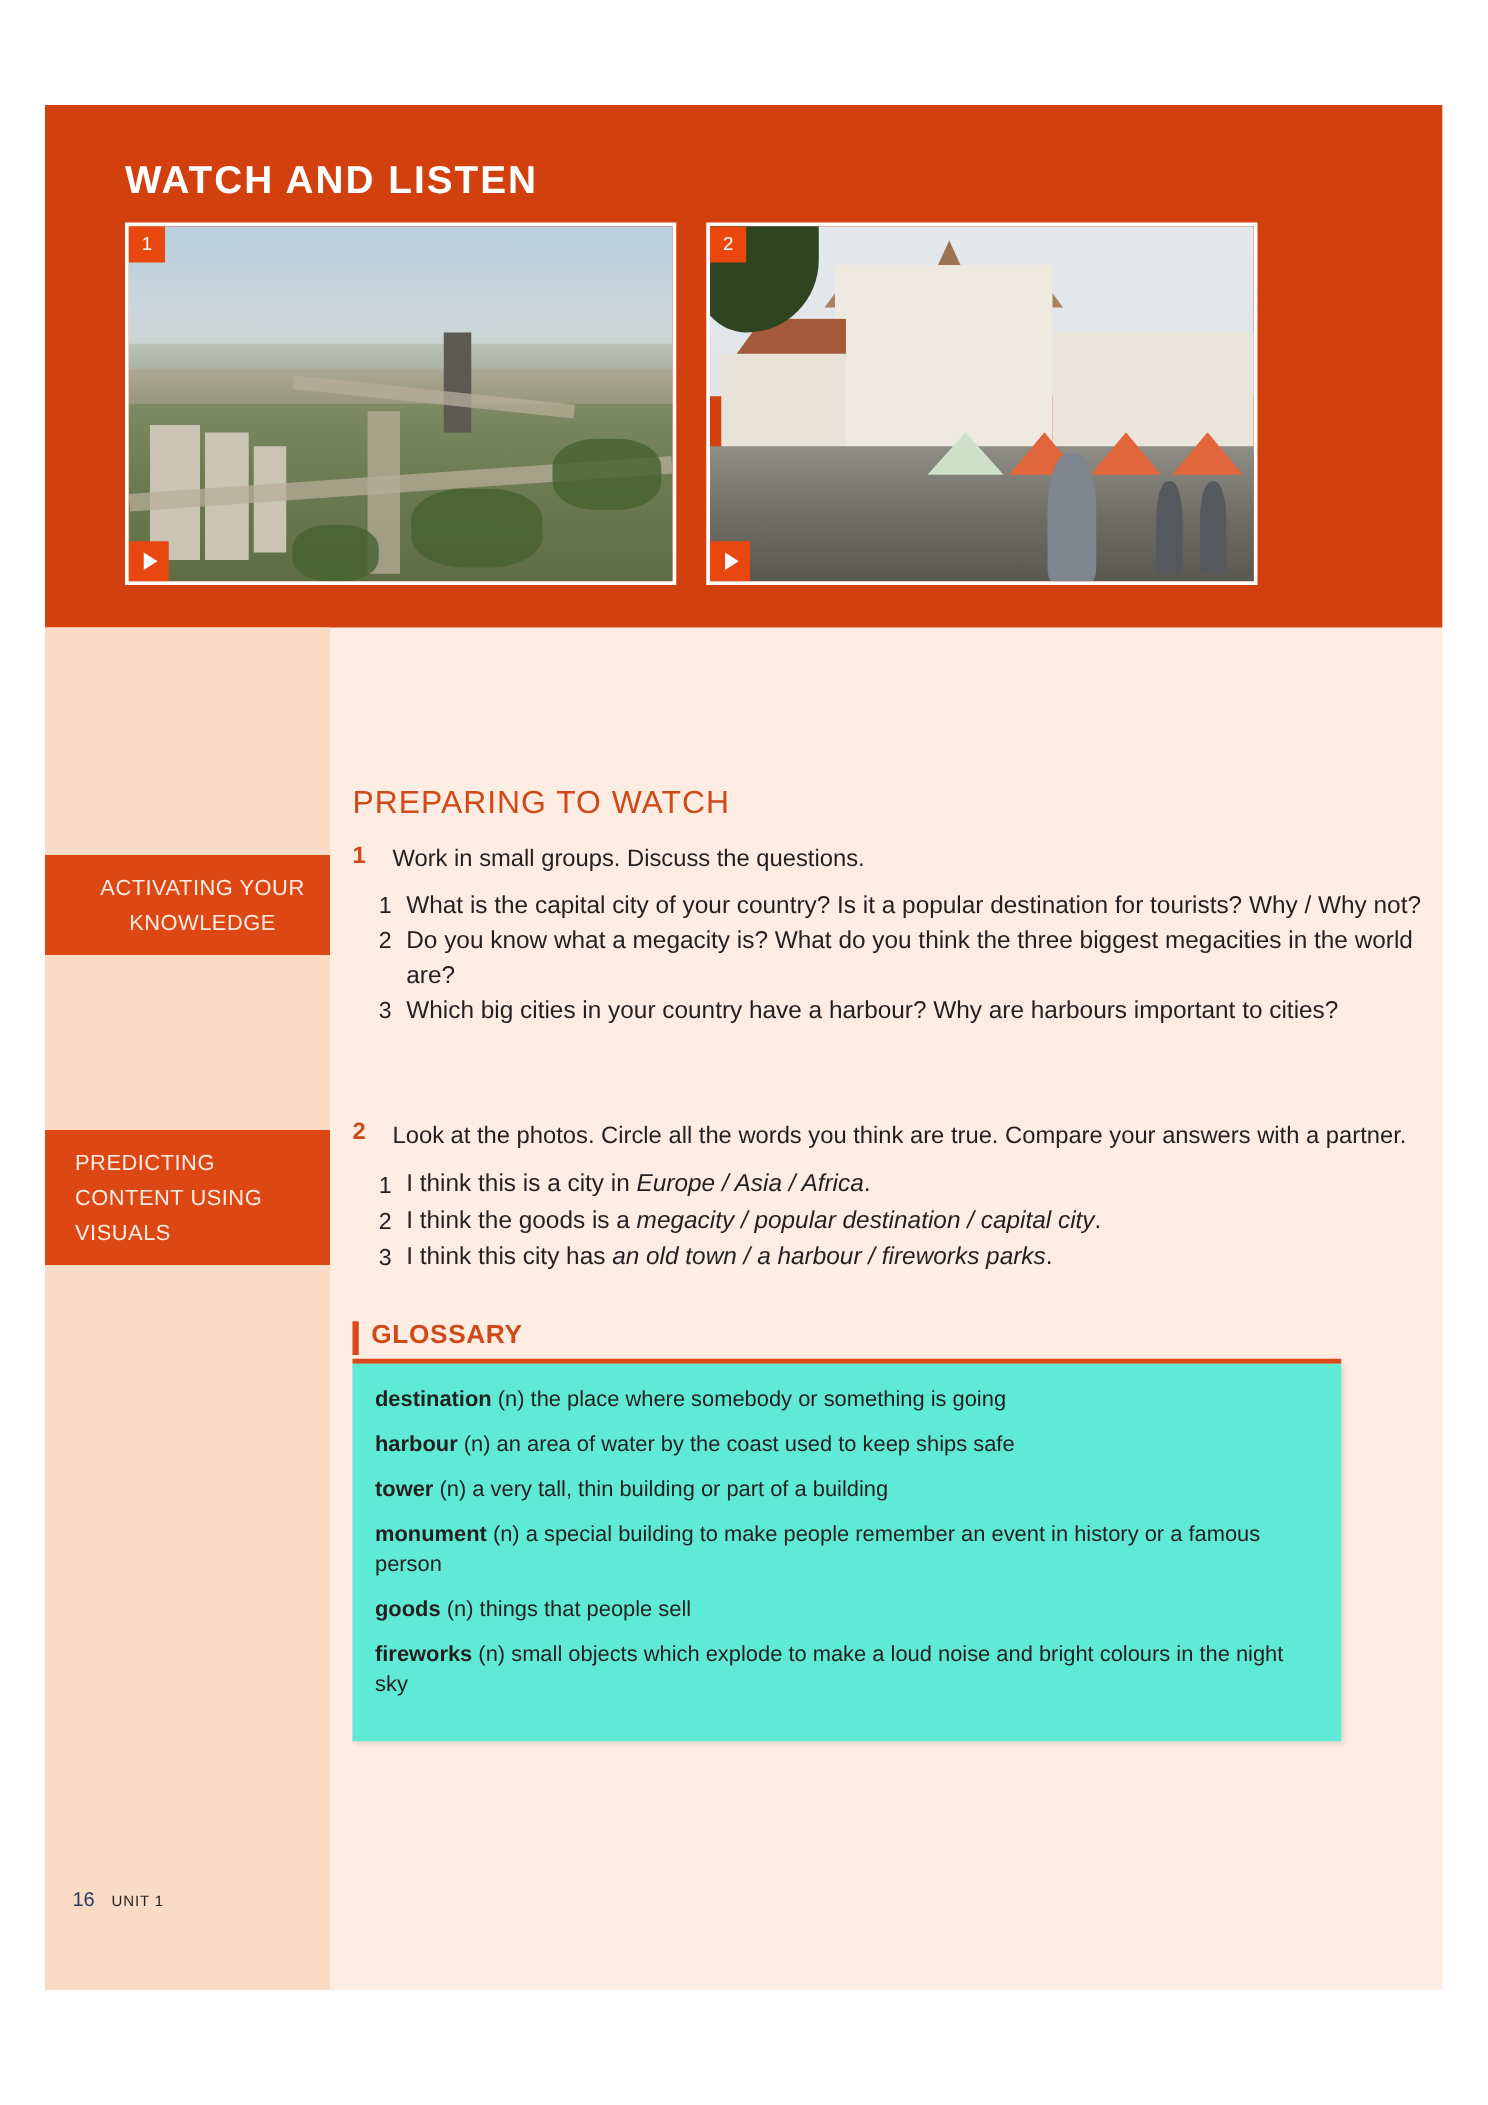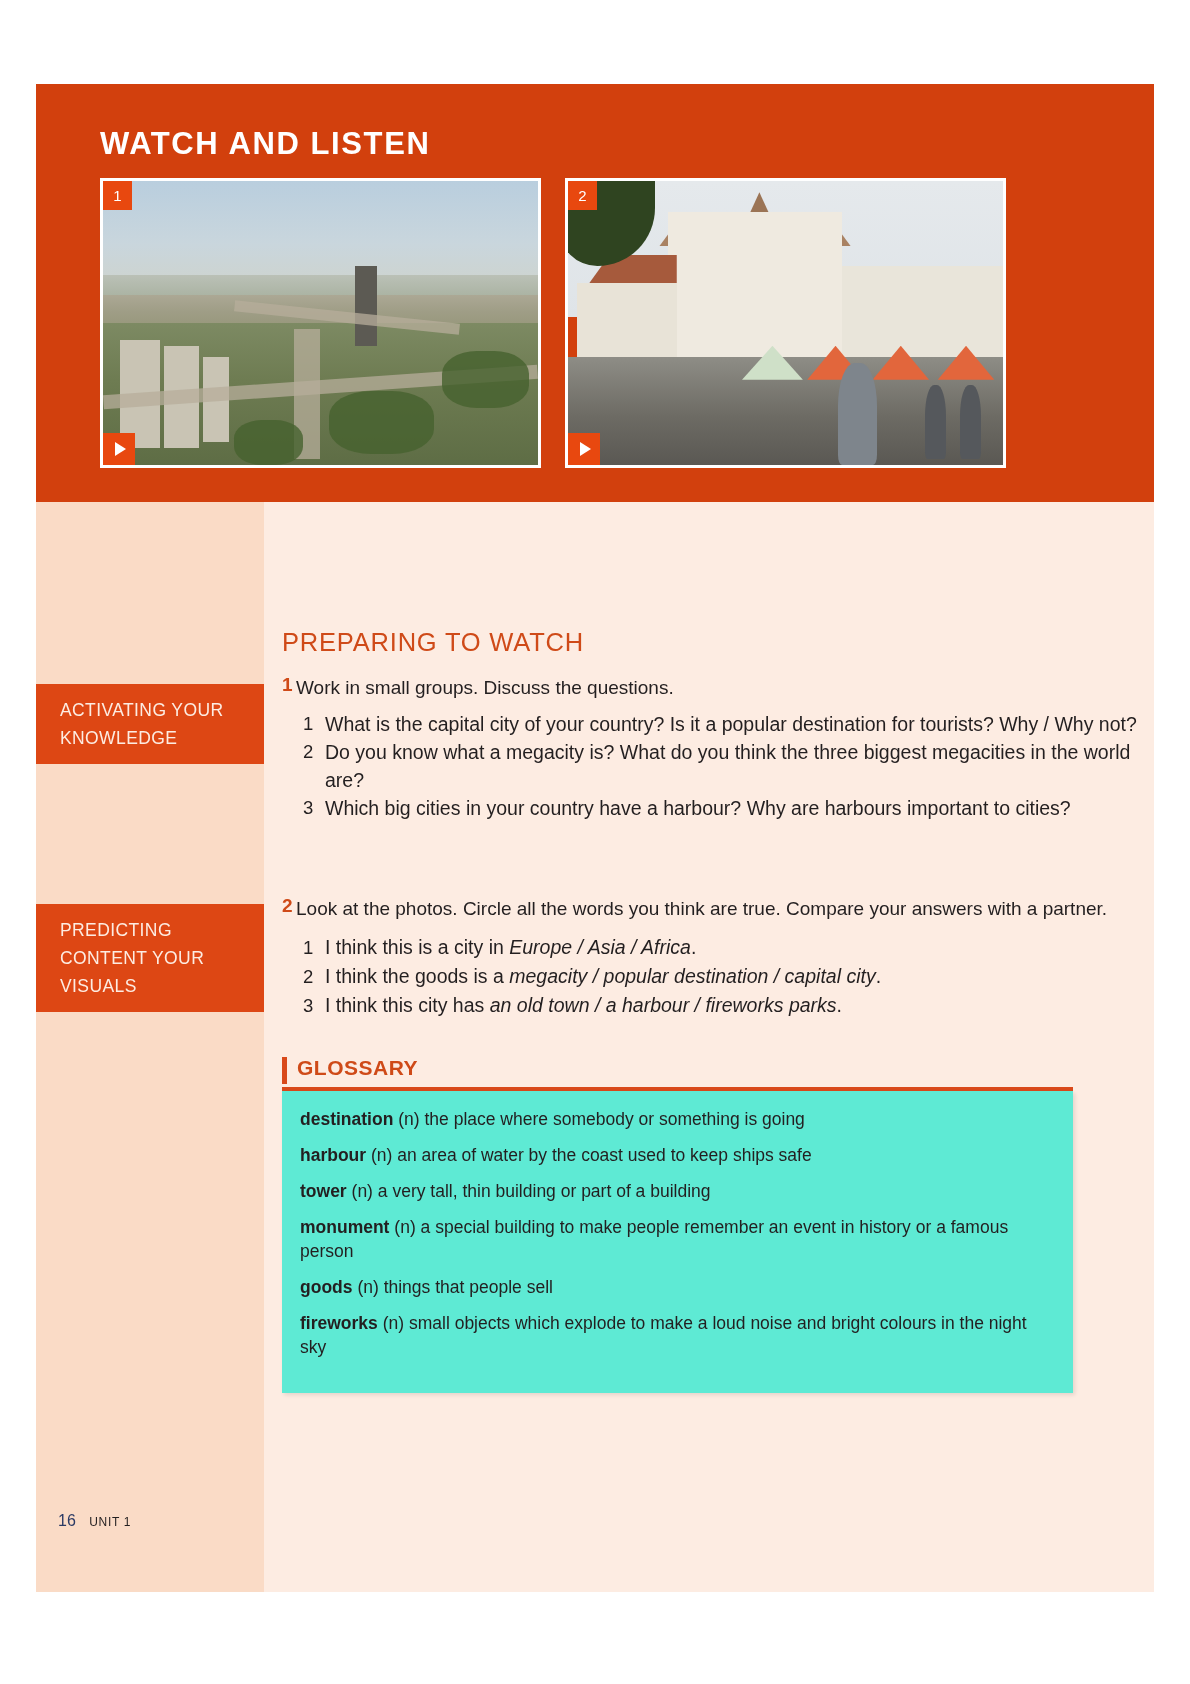--- a/index.html
+++ b/index.html
@@ -136,40 +136,40 @@
   .side-label {
     position: absolute; left: 0;
     width: 228px;
     background: #dd4714;
     color: #fdece2;
     font-size: 17.5px;
     letter-spacing: .4px;
     line-height: 28px;
     padding: 12px 0 12px 24px;
   }
-  .side-label-1 { top: 182px; }
+  .side-label-1 { top: 182px; text-align: center; }
   .side-label-2 { top: 402px; }
 
   
   .content {
     position: absolute; left: 228px; top: 418px;
     width: 890px; height: 1090px;
   }
   .section-head {
     position: absolute; left: 18px; top: 126px;
     font-size: 25.5px; color: #cf4a18;
     letter-spacing: .8px;
   }
 
   .ex { position: absolute; left: 18px; color: #231f20; }
   .ex-num {
     position: absolute; left: 0; top: 0;
     font-size: 19px; font-weight: bold; color: #cf4a18;
   }
-  .ex-body { margin-left: 14px; font-size: 19px; line-height: 27px; }
+  .ex-body { margin-left: 32px; font-size: 19px; line-height: 27px; }
 
   .ex1 { top: 172px; width: 860px; }
   .ex2 { top: 393px; width: 860px; }
 
   .qlist { margin-top: 9px; margin-left: 21px; }
   .qrow { position: relative; font-size: 19.5px; line-height: 28px; color: #231f20; }
   .qrow .qn {
     position: absolute; left: 0; top: 0;
     font-size: 18.5px; color: #231f20;
   }
@@ -262,21 +262,21 @@
       <div class="ph2-person" style="left:90%;top:72%;width:5%;height:26%;"></div>
       <div class="badge">2</div>
       <div class="play-btn">
         <span class="play-tri"></span>
       </div>
     </div>
   </div>
 
   <div class="sidebar">
     <div class="side-label side-label-1">ACTIVATING YOUR KNOWLEDGE</div>
-    <div class="side-label side-label-2">PREDICTING CONTENT YOUR VISUALS</div>
+    <div class="side-label side-label-2">PREDICTING CONTENT USING VISUALS</div>
   </div>
 
   <div class="content">
 
     <div class="section-head">PREPARING TO WATCH</div>
 
     <div class="ex ex1">
       <span class="ex-num">1</span>
       <div class="ex-body">Work in small groups. Discuss the questions.</div>
       <div class="qlist">

